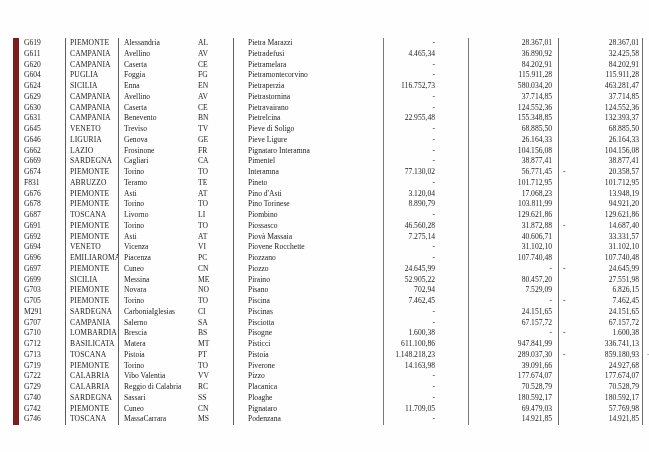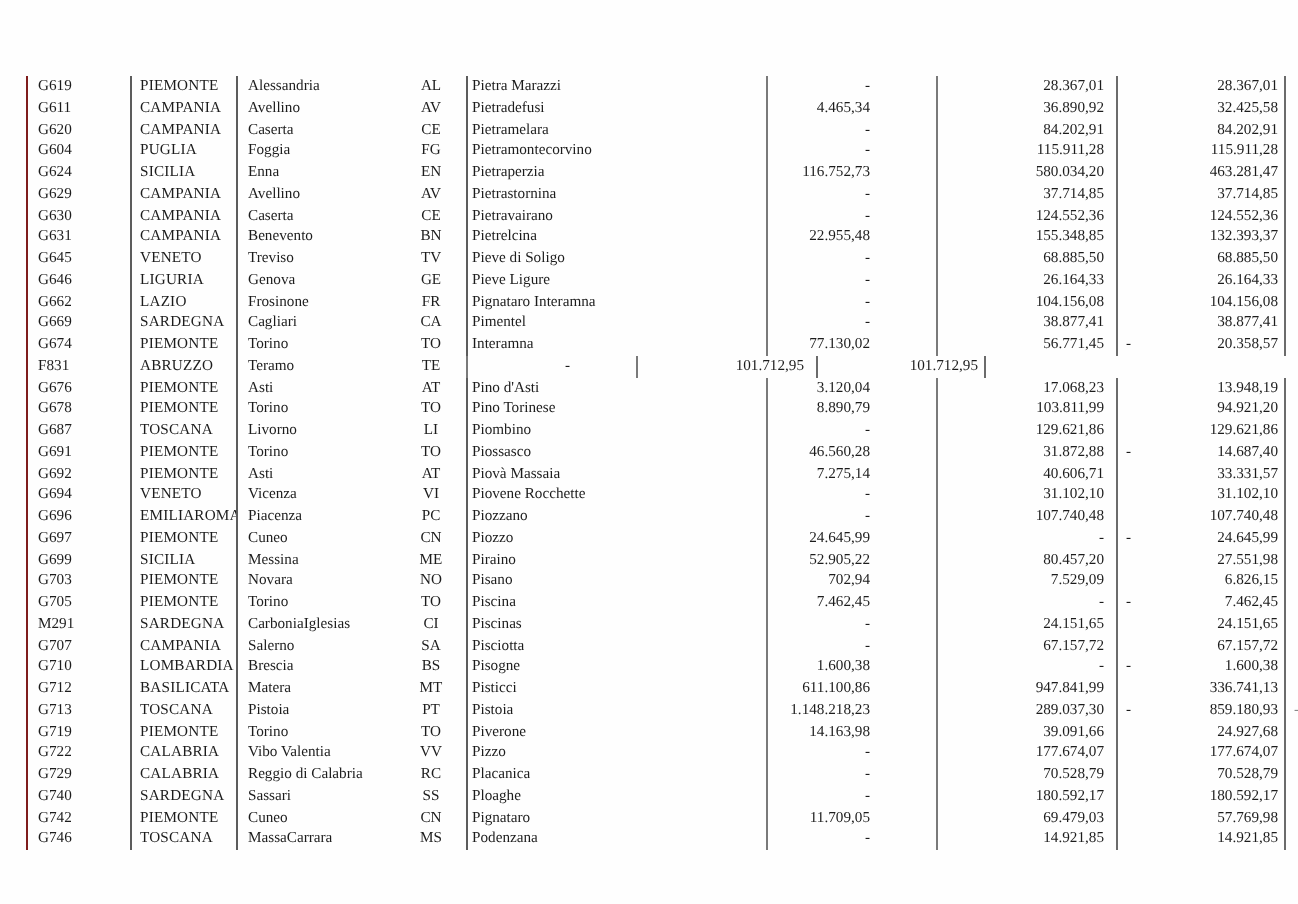--- a/index.html
+++ b/index.html
@@ -22,25 +22,25 @@
     line-height:10.6px;
     font-size:7.6px;
     white-space:nowrap;
   }
   .c{
     display:block;
     box-sizing:border-box;
     overflow:hidden;
     flex:none;
   }
-  .code     {width:52px;  border-left:1px solid #7f1d1d; padding-left:5px;}
+  .code     {width:52px;  border-left:6px solid #7f1d1d; padding-left:5px;}
   .region   {width:53px;  border-left:1px solid #5c5c5c; padding-left:4px; letter-spacing:.1px;}
   .province {width:80px;  border-left:1px solid #5c5c5c; padding-left:5px;}
-  .abbr     {width:35px;  text-align:center;}
-  .name     {width:150px; border-left:1px solid #5c5c5c; padding-left:2px;}
+  .abbr     {width:35px;  }
+  .name     {width:150px; border-left:1px solid #5c5c5c; padding-left:14px;}
   .v1       {width:85px;  border-left:1px solid #7a7a7a; text-align:right; padding-right:33px;}
   .v2       {width:90px;  border-left:1px solid #7a7a7a; text-align:right; padding-right:6px;}
   .v3       {width:85px;  border-left:1px solid #6b6b6b; border-right:1px solid #6b6b6b;
              position:relative; text-align:right; padding-right:3px;}
   .v3 .neg{
     font-style:normal;
     position:absolute;left:4px;top:0;
   }
   .tail     {width:16px; padding-left:4px; color:#8a8a8a;}
 </style>
@@ -203,20 +203,21 @@
     <span class="c v2">56.771,45</span>
     <span class="c v3"><i class="neg">-</i><span class="val">20.358,57</span></span>
     <span class="c tail"></span>
   </div>
 
   <div class="row">
     <span class="c code">F831</span>
     <span class="c region">ABRUZZO</span>
     <span class="c province">Teramo</span>
     <span class="c abbr">TE</span>
+    <span class="c name">Pineto</span>
     <span class="c v1">-</span>
     <span class="c v2">101.712,95</span>
     <span class="c v3"><i class="neg"></i><span class="val">101.712,95</span></span>
     <span class="c tail"></span>
   </div>
 
   <div class="row">
     <span class="c code">G676</span>
     <span class="c region">PIEMONTE</span>
     <span class="c province">Asti</span>

